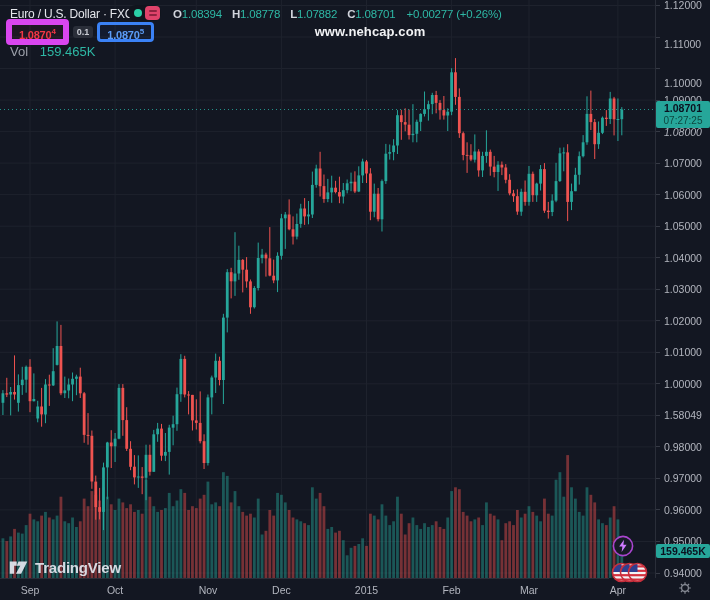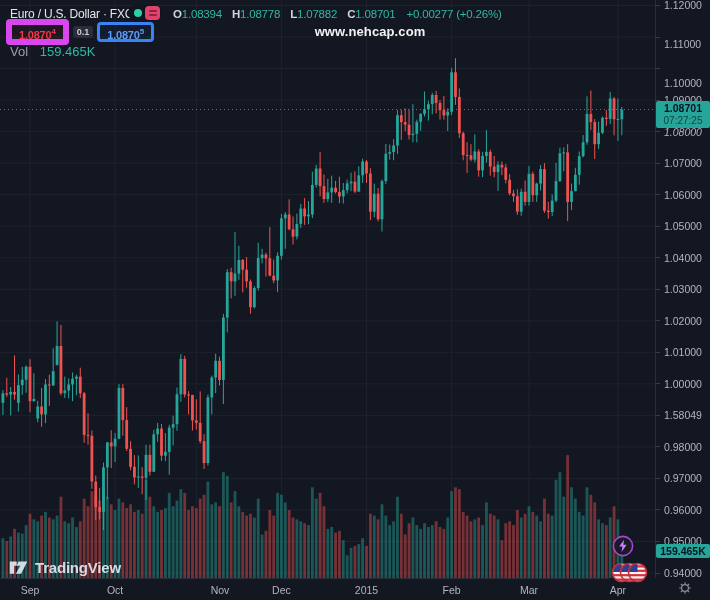--- a/index.html
+++ b/index.html
@@ -604,21 +604,21 @@
       <div class="plabel" style="top: 503.941px;">0.96000</div>
       <div class="ptick" style="top: 540.971px;"></div>
       <div class="plabel" style="top: 535.471px;">0.95000</div>
       <div class="ptick" style="top: 572.5px;"></div>
       <div class="plabel" style="top: 567px;">0.94000</div>
     </div>
 
   <div id="timeAxis">
       <div class="tlabel" style="left: 29.996px;">Sep</div>
       <div class="tlabel" style="left: 115.092px;">Oct</div>
-      <div class="tlabel" style="left: 198px; padding-left: 44px;">Nov</div>
+      <div class="tlabel" style="left: 186px; padding-left: 44px;">Nov</div>
       <div class="tlabel" style="left: 281.416px;">Dec</div>
       <div class="tlabel" style="left: 366.512px;">2015</div>
       <div class="tlabel" style="left: 451.608px;">Feb</div>
       <div class="tlabel" style="left: 528.968px;">Mar</div>
       <div class="tlabel" style="left: 617.932px;">Apr</div>
     </div>
 
   <div id="lastPriceBadge" style="top: 101.486px;">
     <div class="lp">1.08701</div>
     <div class="cd">07:27:25</div>

